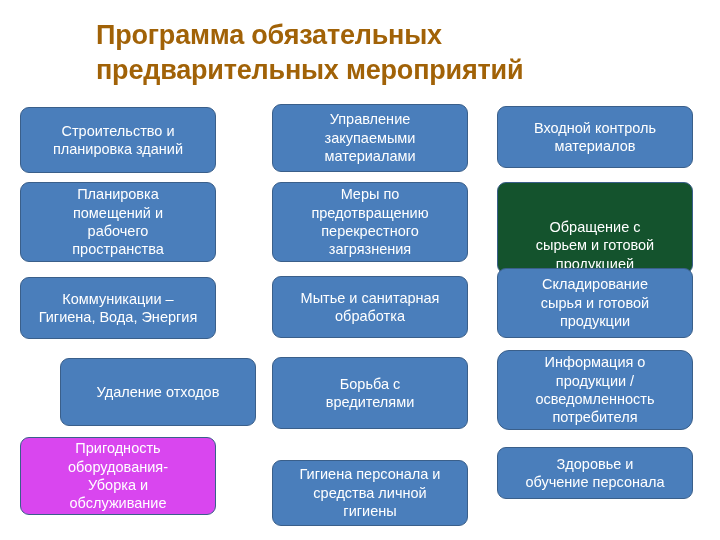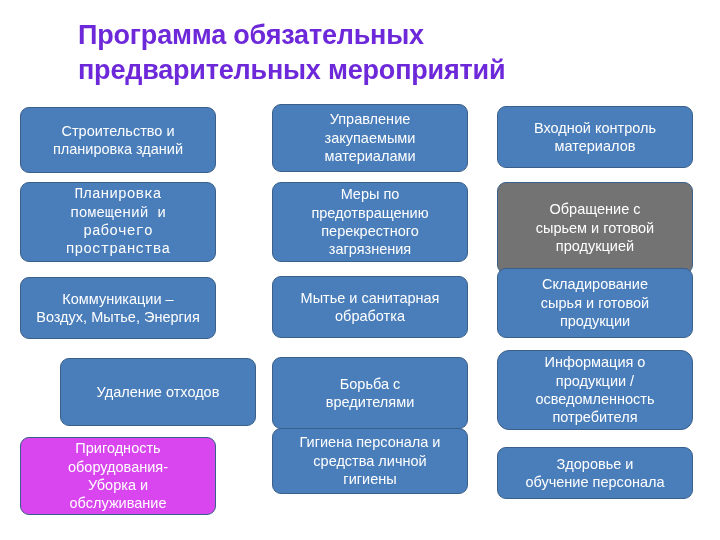--- a/index.html
+++ b/index.html
@@ -74,37 +74,37 @@
   
   .node.overflow .node-label {
     position: relative;
   }
 </style>
 </head>
 <body style="background: rgb(255, 255, 255);">
 
 <div id="slide" style="background: rgb(255, 255, 255);">
 
-  <div id="slide-title" style="color: #6d28d9;">Программа обязательных
+  <div id="slide-title" style="color: #a16207; margin-left: 18px;">Программа обязательных
 предварительных мероприятий</div>
 
   <div class="column" id="col-1">
     <div class="node" style="top: 107px; height: 66px; background: rgb(74, 126, 187); border-color: rgb(58, 95, 138); color: rgb(255, 255, 255);">
       <span class="node-label">Строительство и
 планировка зданий</span>
     </div>
-    <div class="node overflow" style="top: 182px; height: 80px; background: rgb(74, 126, 187); border-color: rgb(58, 95, 138); color: rgb(255, 255, 255); font-family: Liberation Mono, monospace;">
+    <div class="node overflow" style="top: 182px; height: 80px; background: rgb(74, 126, 187); border-color: rgb(58, 95, 138); color: rgb(255, 255, 255);">
       <span class="node-label">Планировка
 помещений и
 рабочего
 пространства</span>
     </div>
     <div class="node" style="top: 277px; height: 62px; background: rgb(74, 126, 187); border-color: rgb(58, 95, 138); color: rgb(255, 255, 255);">
       <span class="node-label">Коммуникации –
-Воздух, Мытье, Энергия</span>
+Гигиена, Вода, Энергия</span>
     </div>
     <div class="node" style="top: 358px; height: 68px; background: rgb(74, 126, 187); border-color: rgb(58, 95, 138); color: rgb(255, 255, 255); margin-left: 40px;">
       <span class="node-label">Удаление отходов</span>
     </div>
     <div class="node overflow" style="top: 437px; height: 78px; background: #d946ef; border-color: rgb(58, 95, 138); color: rgb(255, 255, 255);">
       <span class="node-label">Пригодность
 оборудования-
 Уборка и
 обслуживание</span>
     </div>
@@ -123,33 +123,33 @@
 загрязнения</span>
     </div>
     <div class="node" style="top: 276px; height: 62px; background: rgb(74, 126, 187); border-color: rgb(58, 95, 138); color: rgb(255, 255, 255);">
       <span class="node-label">Мытье и санитарная
 обработка</span>
     </div>
     <div class="node" style="top: 357px; height: 72px; background: rgb(74, 126, 187); border-color: rgb(58, 95, 138); color: rgb(255, 255, 255);">
       <span class="node-label">Борьба с
 вредителями</span>
     </div>
-    <div class="node" style="top: 428px; height: 66px; background: rgb(74, 126, 187); border-color: rgb(58, 95, 138); color: rgb(255, 255, 255); justify-content: center;">
+    <div class="node" style="top: 460px; height: 66px; background: rgb(74, 126, 187); border-color: rgb(58, 95, 138); color: rgb(255, 255, 255); justify-content: center;">
       <span class="node-label">Гигиена персонала и
 средства личной
 гигиены</span>
     </div>
   </div>
 
   <div class="column" id="col-3">
     <div class="node" style="top: 106px; height: 62px; background: rgb(74, 126, 187); border-color: rgb(58, 95, 138); color: rgb(255, 255, 255);">
       <span class="node-label">Входной контроль
 материалов</span>
     </div>
-    <div class="node" style="top: 182px; height: 92px; background: #737373; border-color: rgb(58, 95, 138); color: rgb(255, 255, 255);">
+    <div class="node" style="top: 182px; height: 92px; background: #14532d; border-color: rgb(58, 95, 138); color: rgb(255, 255, 255); align-items: flex-end;">
       <span class="node-label">Обращение с
 сырьем и готовой
 продукцией</span>
     </div>
     <div class="node" style="top: 268px; height: 70px; background: rgb(74, 126, 187); border-color: rgb(58, 95, 138); color: rgb(255, 255, 255);">
       <span class="node-label">Складирование
 сырья и готовой
 продукции</span>
     </div>
     <div class="node overflow" style="top: 350px; height: 80px; background: rgb(74, 126, 187); border-color: rgb(58, 95, 138); color: rgb(255, 255, 255); border-radius: 12px;">

